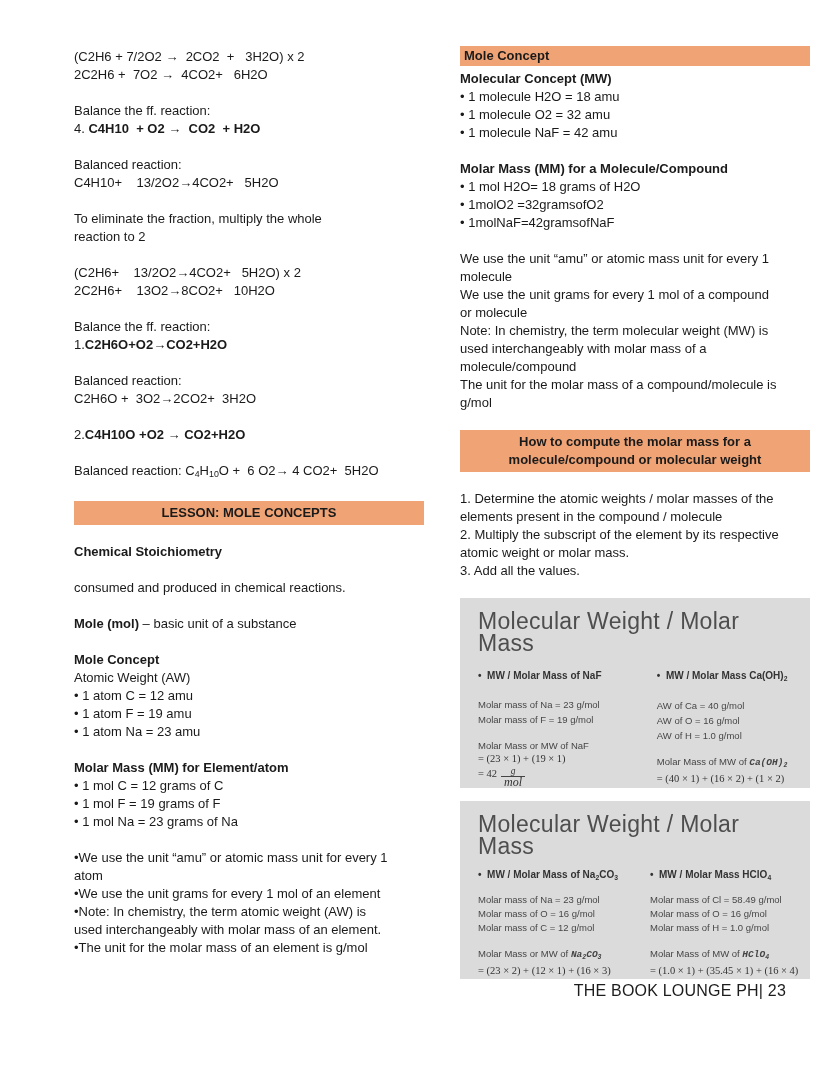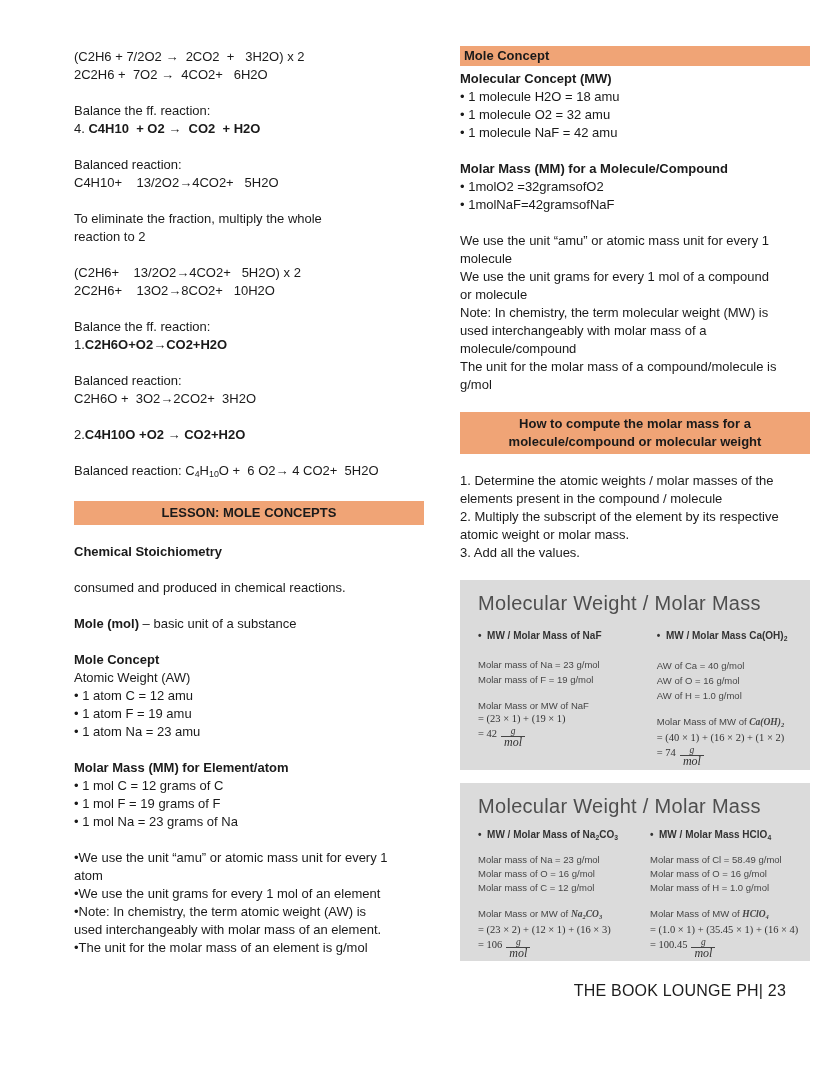--- a/index.html
+++ b/index.html
@@ -7,35 +7,35 @@
     position:relative;width:828px;height:1071px;background:#ffffff;
     font-family:"Liberation Sans",sans-serif;color:#1a1a1a;overflow:hidden;
   }
   .col{position:absolute;margin-left:26px;}
   #col-left{left:48px;top:48px;width:350px;}
   #col-right{left:434px;top:46px;width:350px;}
   .para{margin:0 0 18px 0;}
   .line{font-size:13px;line-height:18px;white-space:pre;color:#1a1a1a;}
   .bold{font-weight:bold;}
   .sub{font-size:0.68em;vertical-align:-2px;}
-  .mi{font-family:Liberation Serif, serif;font-style:italic;font-weight:bold;}
+  .mi{font-family:Liberation Mono, monospace;font-style:italic;font-weight:bold;}
   .bar{
     background:#F0A476;font-weight:bold;font-size:13px;line-height:18px;
     padding:3px 4px;margin:0 0 18px 0;white-space:pre;
   }
   .bar.center{text-align:center;}
   .bar.left-tight{padding:1px 4px;margin-bottom:4px;}
   
   .slide{
     background:#DBDBDB;padding:10px 16px;box-sizing:border-box;overflow:hidden;
   }
   .slide-a{height:190px;margin-bottom:13px;}
   .slide-b{height:178px;}
   .slide-title{
-    font-size:20px;line-height:22px;color:#4e4e4e;font-weight:400;
+    font-size:23px;line-height:22px;color:#4e4e4e;font-weight:400;
     letter-spacing:.3px;margin:2px 0 0 2px;
   }
   .slide-cols{display:flex;margin-top:0;gap:32px;}
   .slide-col{box-sizing:border-box;}
   .slide-col.c1{width:52%;padding-left:2px;}
   .slide-col.c2{width:48%;}
   .s-bullet{font-size:10px;font-weight:bold;color:#333;white-space:pre;}
   .slide-a .s-bullet{margin-top:16px;margin-bottom:16px;}
   .slide-b .s-bullet{margin-top:12px;margin-bottom:12px;}
   .s-given{font-size:9.5px;color:#474747;white-space:pre;}
@@ -128,20 +128,21 @@
   <div id="col-right" class="col">
       <div class="bar left-tight"><div class="line"><span>Mole Concept</span></div></div>
       <div class="para">
         <div class="line"><span class="bold ">Molecular Concept (MW)</span></div>
         <div class="line"><span>• 1 molecule H2O = 18 amu</span></div>
         <div class="line"><span>• 1 molecule O2 = 32 amu</span></div>
         <div class="line"><span>• 1 molecule NaF = 42 amu</span></div>
       </div>
       <div class="para">
         <div class="line"><span class="bold ">Molar Mass (MM) for a Molecule/Compound</span></div>
+        <div class="line"><span>• 1 mol H2O= 18 grams of H2O</span></div>
         <div class="line"><span>• 1molO2 =32gramsofO2</span></div>
         <div class="line"><span>• 1molNaF=42gramsofNaF</span></div>
       </div>
       <div class="para">
         <div class="line"><span>We use the unit “amu” or atomic mass unit for every 1</span></div>
         <div class="line"><span>molecule</span></div>
         <div class="line"><span>We use the unit grams for every 1 mol of a compound</span></div>
         <div class="line"><span>or molecule</span></div>
         <div class="line"><span>Note: In chemistry, the term molecular weight (MW) is</span></div>
         <div class="line"><span>used interchangeably with molar mass of a</span></div>

